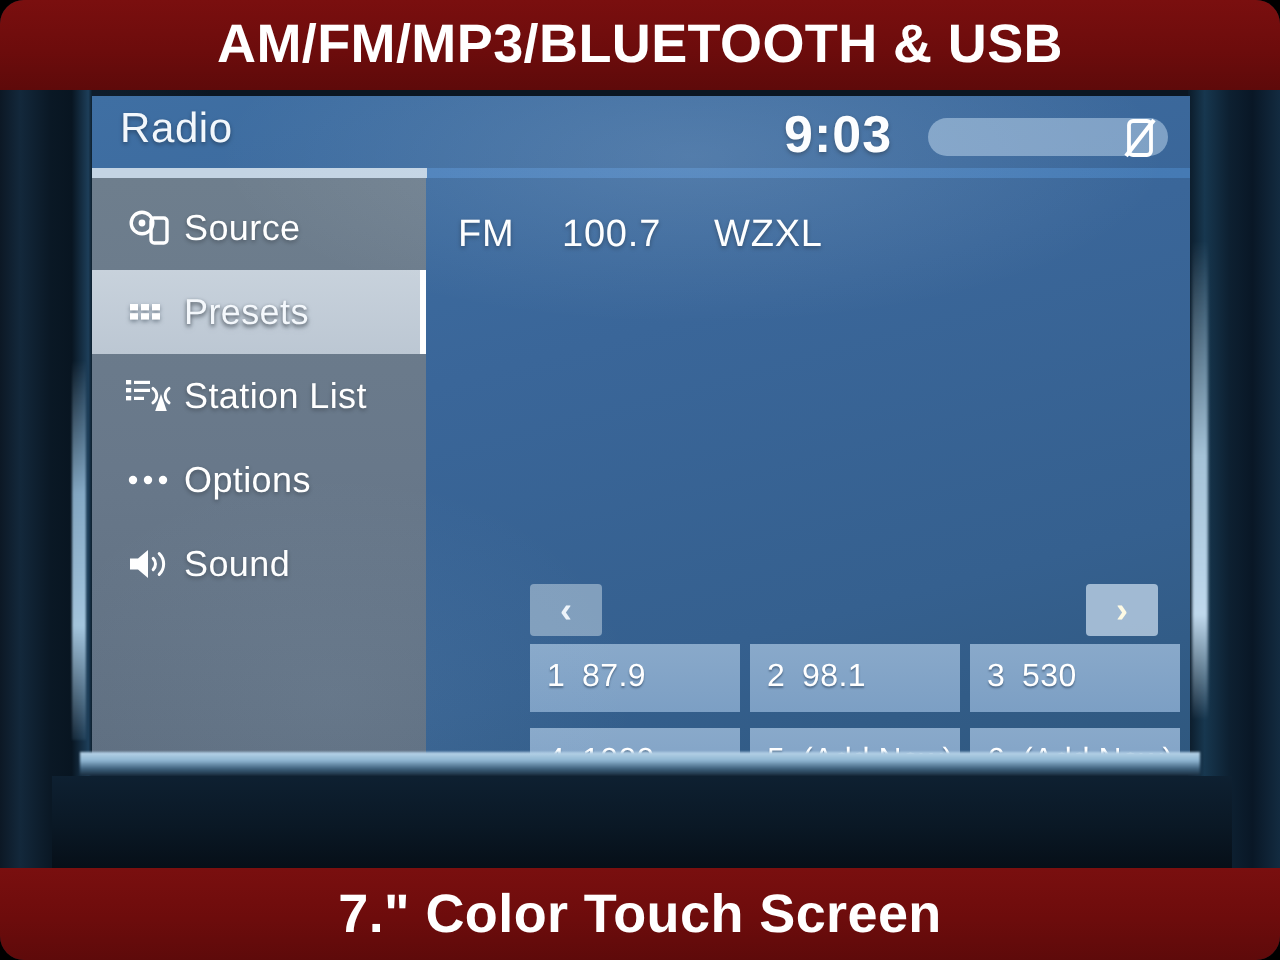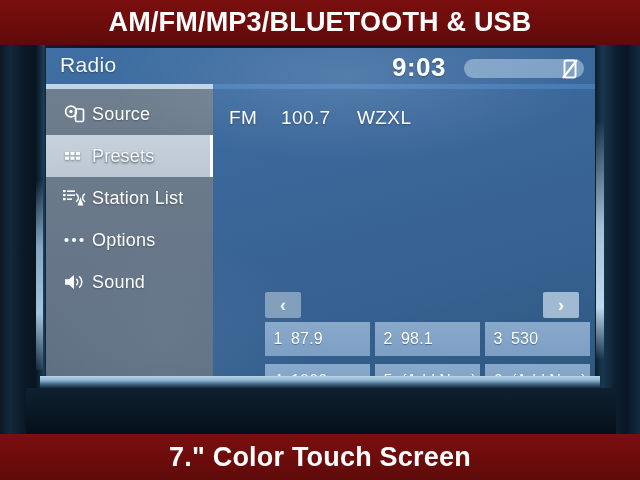--- a/index.html
+++ b/index.html
@@ -12,20 +12,21 @@
     height: 480px;
     overflow: hidden;
     font-family: "Liberation Sans", sans-serif;
   }
   #stage {
     position: relative;
     width: 640px;
     height: 480px;
     overflow: hidden;
     background: #0d1a26;
+    border-radius: 12px;
   }
 
   
   .banner {
     position: absolute;
     left: 0;
     width: 640px;
     background: linear-gradient(180deg,#7a0f0f 0%, #6d0c0c 55%, #5e0a0a 100%);
     color: #ffffff;
     display: flex;

